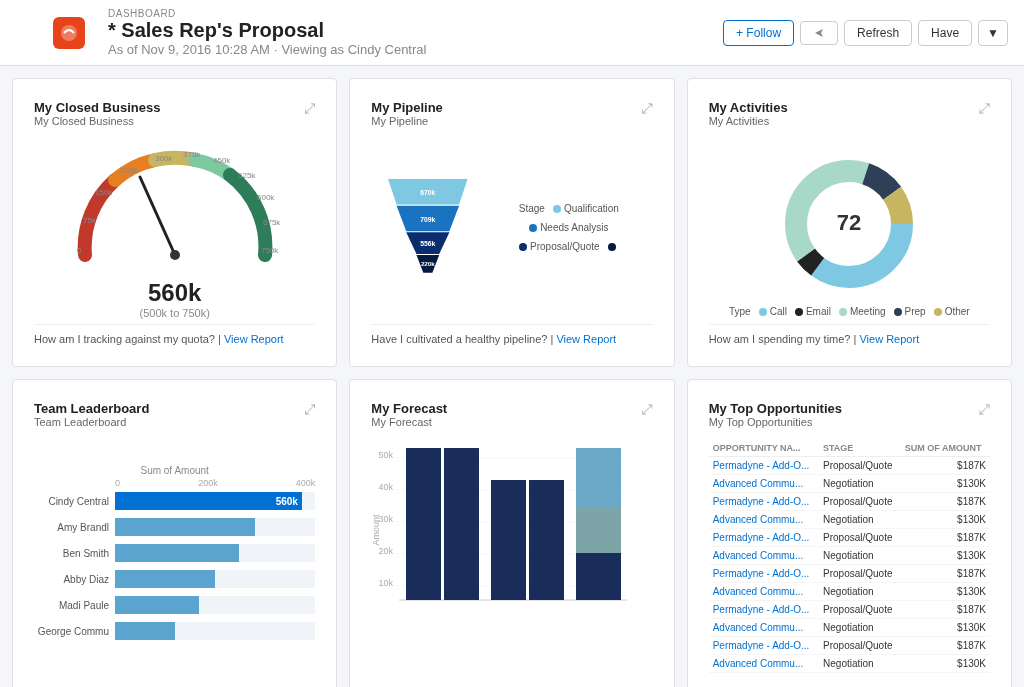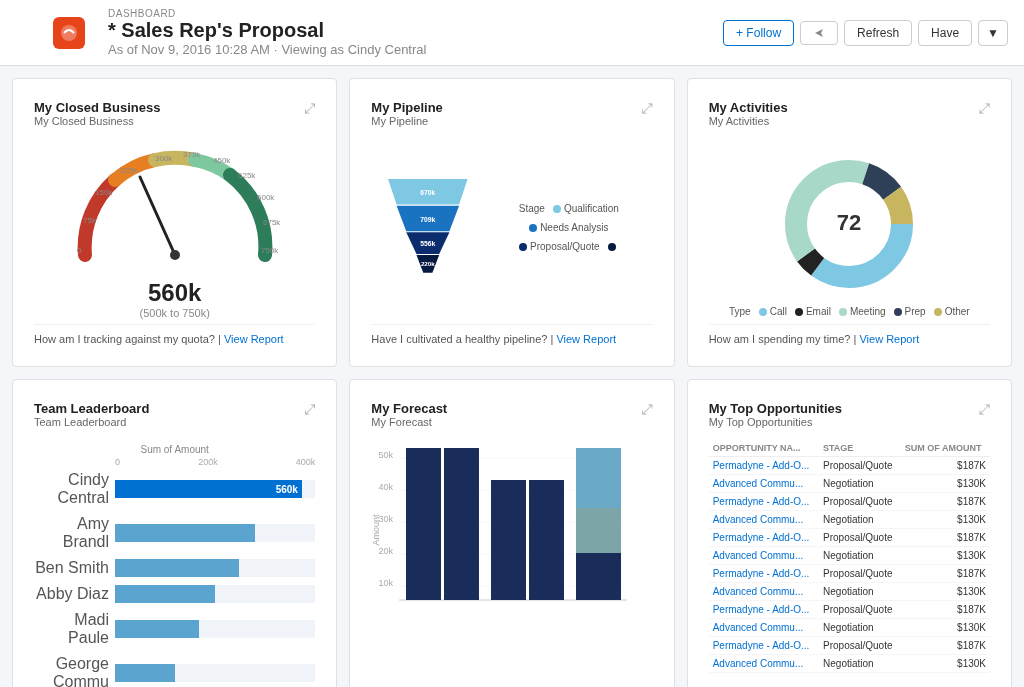--- a/index.html
+++ b/index.html
@@ -41,21 +41,21 @@
     .funnel-legend { display: flex; gap: 8px; margin-bottom: 8px; flex-wrap: wrap; justify-content: center; font-size: 10px; color: #555; }
     .legend-dot { width: 8px; height: 8px; border-radius: 50%; display: inline-block; margin-right: 3px; vertical-align: middle; }
 
     
     .donut-container { display: flex; flex-direction: column; align-items: center; flex: 1; justify-content: center; }
     .donut-legend { display: flex; gap: 8px; flex-wrap: wrap; justify-content: space-between; font-size: 10px; color: #555; }
 
     
     .bar-chart { flex: 1; display: flex; flex-direction: column; justify-content: center; padding: 4px 0; }
     .bar-row { display: flex; align-items: center; margin-bottom: 8px; gap: 6px; }
-    .bar-label { width: 75px; text-align: right; font-size: 16px; color: #555; flex-shrink: 0; }
+    .bar-label { width: 75px; text-align: right; font-size: 10px; color: #555; flex-shrink: 0; }
     .bar-track { flex: 1; height: 18px; background: #f0f4f8; position: relative; }
     .bar-fill { height: 100%; background: #5ba4cf; position: relative; }
     .bar-fill.highlight { background: #0070d2; }
     .bar-value { position: absolute; right: 4px; top: 50%; transform: translateY(-50%); font-size: 10px; color: #fff; font-weight: bold; }
     .bar-axis { display: flex; justify-content: space-between; font-size: 9px; color: #aaa; margin-bottom: 4px; padding-left: 81px; }
     .bar-axis-title { font-size: 10px; color: #888; text-align: center; margin-bottom: 2px; }
 
     
     .forecast-container { flex: 1; display: flex; flex-direction: column; }
 

